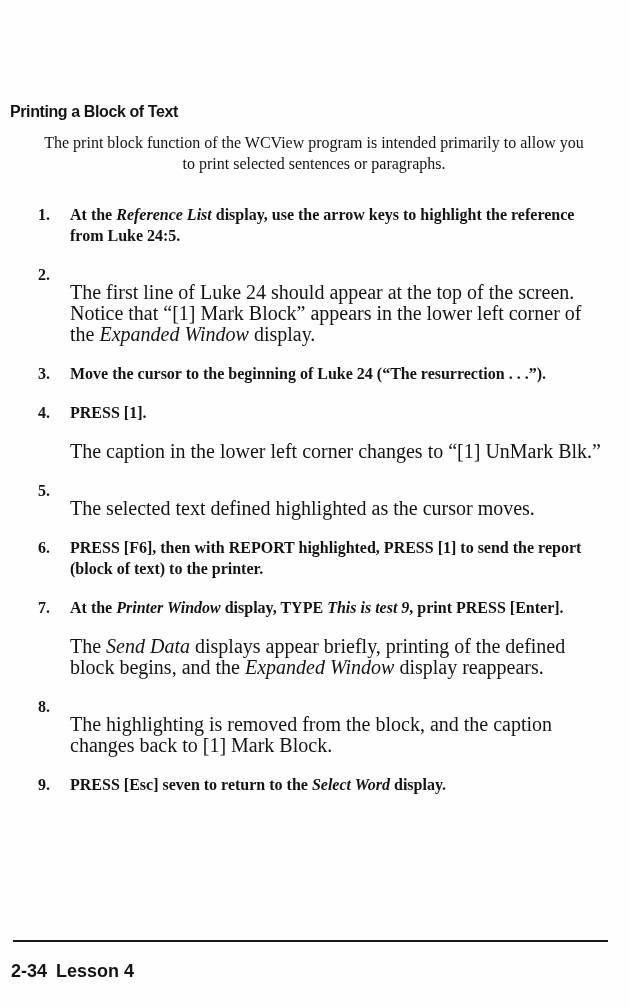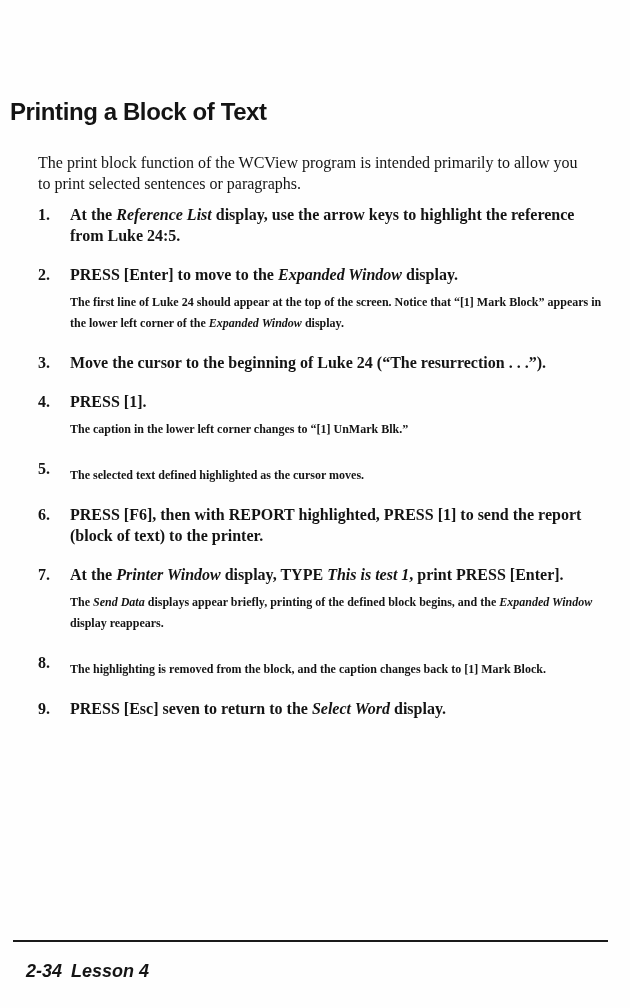--- a/index.html
+++ b/index.html
@@ -15,32 +15,33 @@
     color: #141414;
     font-family: "Liberation Serif", serif;
     overflow: hidden;
   }
   .doc-title {
     position: absolute;
     left: 10px;
     top: 99px;
     font-family: "Liberation Sans", sans-serif;
     font-weight: bold;
-    font-size: 24px;
+    font-size: 16px;
     line-height: 26px;
     letter-spacing: -0.4px;
     color: #141414;
   }
   .intro {
     position: absolute;
     left: 38px;
-    top: 152px;
+    top: 132px;
     width: 552px;
     font-size: 16px;
     line-height: 21px;
+    text-align: center;
   }
   .steps {
     position: absolute;
     left: 38px;
     top: 204px;
     width: 570px;
   }
   .step {
     display: flex;
     margin-bottom: 18px;
@@ -55,41 +56,40 @@
   .step-content {
     flex: 1 1 auto;
     max-width: 538px;
   }
   .step-heading {
     font-weight: bold;
     font-size: 16px;
     line-height: 21px;
   }
   .step-body {
-    margin-top: 7px;
-    font-weight: bold;
-    font-size: 12px;
+    margin-top: 18px;
+    font-weight: normal;
+    font-size: 20px;
     line-height: 21px;
   }
   .run-italic { font-style: italic; }
   .footer-rule {
     position: absolute;
     left: 13px;
     top: 940px;
     width: 595px;
     height: 2px;
     background: #1a1a1a;
   }
   .footer-text {
     position: absolute;
-    left: 26px;
+    left: 11px;
     top: 959px;
     font-family: "Liberation Sans", sans-serif;
     font-weight: bold;
-    font-style: italic;
     font-size: 18px;
     line-height: 24px;
     color: #141414;
   }
   .footer-text .lesson { margin-left: 9px; }
 </style>
 </head>
 <body>
 
 <div class="page">
@@ -101,21 +101,20 @@
   <div class="steps">
       <div class="step">
         <div class="step-num">1.</div>
         <div class="step-content">
           <div class="step-heading"><span>At the </span><span class="run-italic">Reference List</span><span> display, use the arrow keys to highlight the reference from Luke 24:5.</span></div>
         </div>
       </div>
       <div class="step">
         <div class="step-num">2.</div>
         <div class="step-content">
-          <div class="step-heading"><span>PRESS [Enter] to move to the </span><span class="run-italic">Expanded Window</span><span> display.</span></div>
           <div class="step-body"><span>The first line of Luke 24 should appear at the top of the screen.  Notice that “[1] Mark Block” appears in the lower left corner of the </span><span class="run-italic">Expanded Window</span><span> display.</span></div>
         </div>
       </div>
       <div class="step">
         <div class="step-num">3.</div>
         <div class="step-content">
           <div class="step-heading"><span>Move the cursor to the beginning of Luke 24 (“The resurrection . . .”).</span></div>
         </div>
       </div>
       <div class="step">
@@ -133,21 +132,21 @@
       </div>
       <div class="step">
         <div class="step-num">6.</div>
         <div class="step-content">
           <div class="step-heading"><span>PRESS [F6], then with REPORT highlighted, PRESS [1] to send the report (block of text) to the printer.</span></div>
         </div>
       </div>
       <div class="step">
         <div class="step-num">7.</div>
         <div class="step-content">
-          <div class="step-heading"><span>At the </span><span class="run-italic">Printer Window</span><span> display, TYPE </span><span class="run-italic">This is test 1</span><span>, print PRESS [Enter].</span></div>
+          <div class="step-heading"><span>At the </span><span class="run-italic">Printer Window</span><span> display, TYPE </span><span class="run-italic">This is test 9</span><span>, print PRESS [Enter].</span></div>
           <div class="step-body"><span>The </span><span class="run-italic">Send Data</span><span> displays appear briefly, printing of the defined block begins, and the </span><span class="run-italic">Expanded Window</span><span> display reappears.</span></div>
         </div>
       </div>
       <div class="step">
         <div class="step-num">8.</div>
         <div class="step-content">
           <div class="step-body"><span>The highlighting is removed from the block, and the caption changes back to [1] Mark Block.</span></div>
         </div>
       </div>
       <div class="step">

